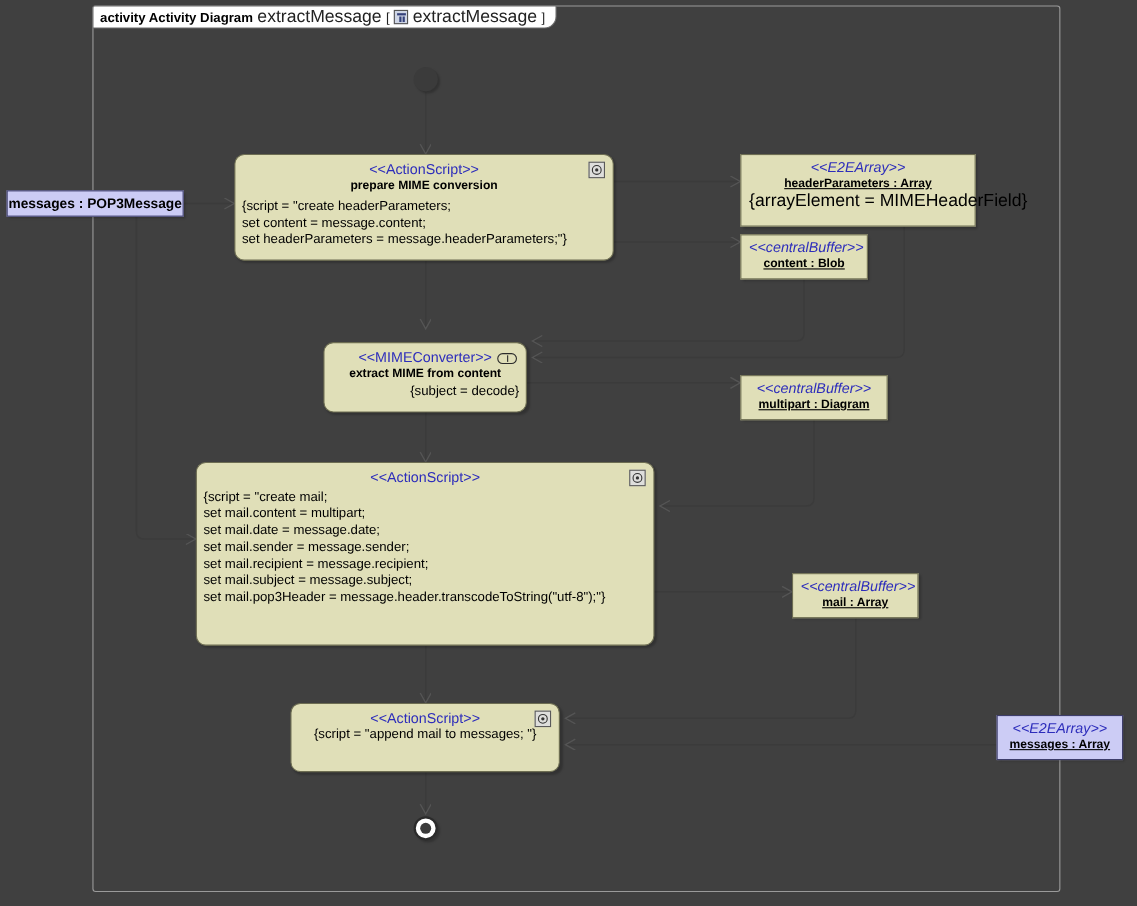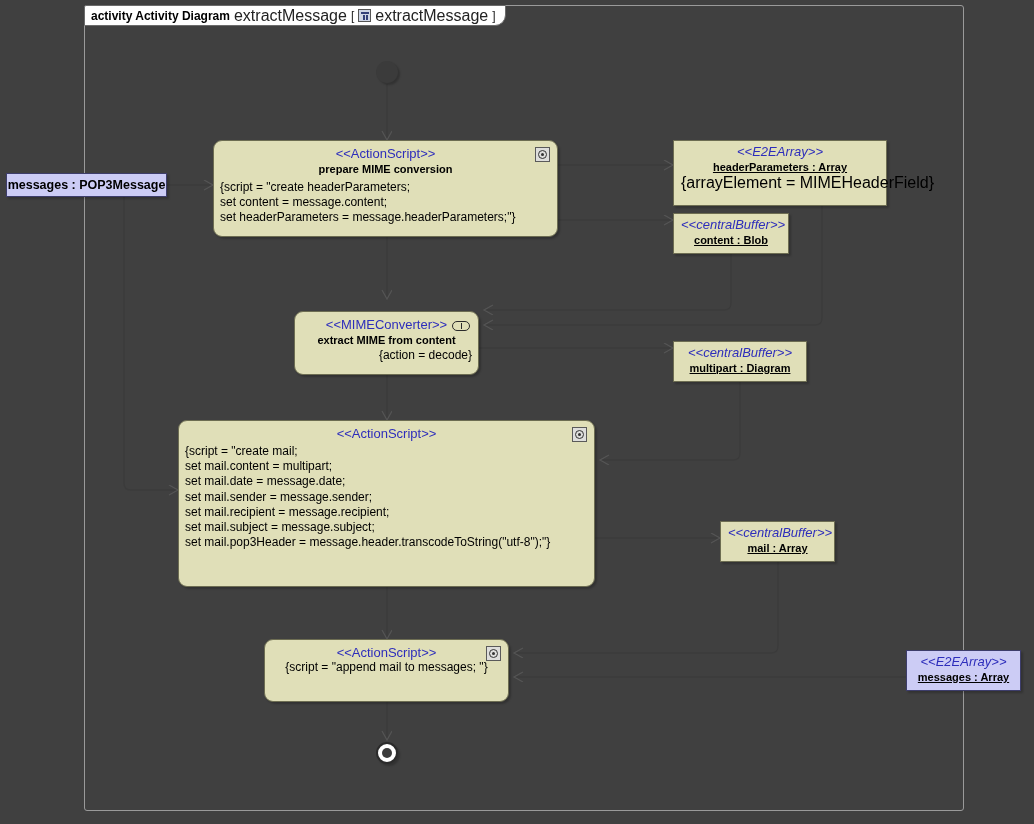--- a/index.html
+++ b/index.html
@@ -308,21 +308,21 @@
 
   <div class="objnode" style="left:673px; top:213px; width:116px; height:41px;">
     <div class="stereo">&lt;&lt;centralBuffer&gt;&gt;</div>
     <div class="nodename">content : Blob</div>
   </div>
 
   <div class="action" style="left:294px; top:299px; width:185px; height:64px;margin-top:12px;">
     <div class="pill-icon"></div>
     <div class="stereo">&lt;&lt;MIMEConverter&gt;&gt;</div>
     <div class="nodename">extract MIME from content</div>
-    <div class="body-txt" style="text-align:right;">{action = decode}</div>
+    <div class="body-txt" style="text-align:right;">{subject = decode}</div>
   </div>
 
   <div class="objnode" style="left:673px; top:341px; width:134px; height:41px;">
     <div class="stereo">&lt;&lt;centralBuffer&gt;&gt;</div>
     <div class="nodename">multipart : Diagram</div>
   </div>
 
   <div class="action" style="left:178px; top:420px; width:417px; height:167px;">
     <div class="corner-icon">
       <span class="ring"></span>

